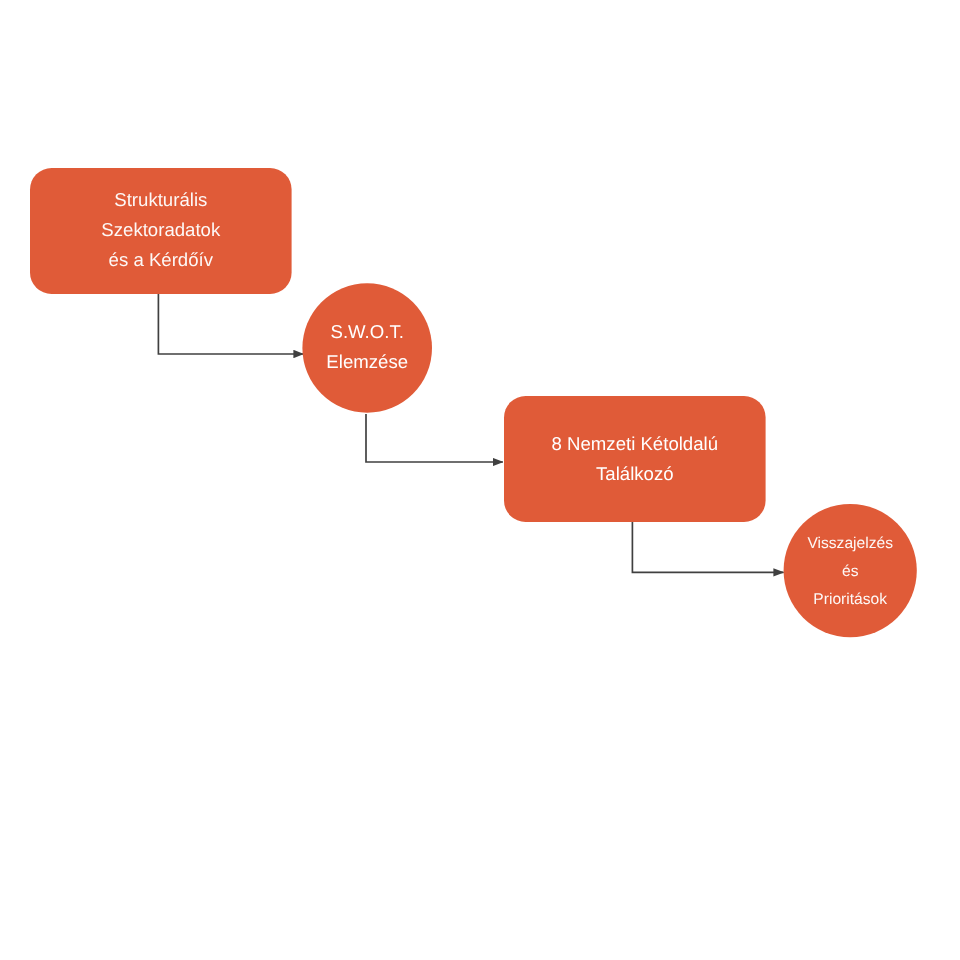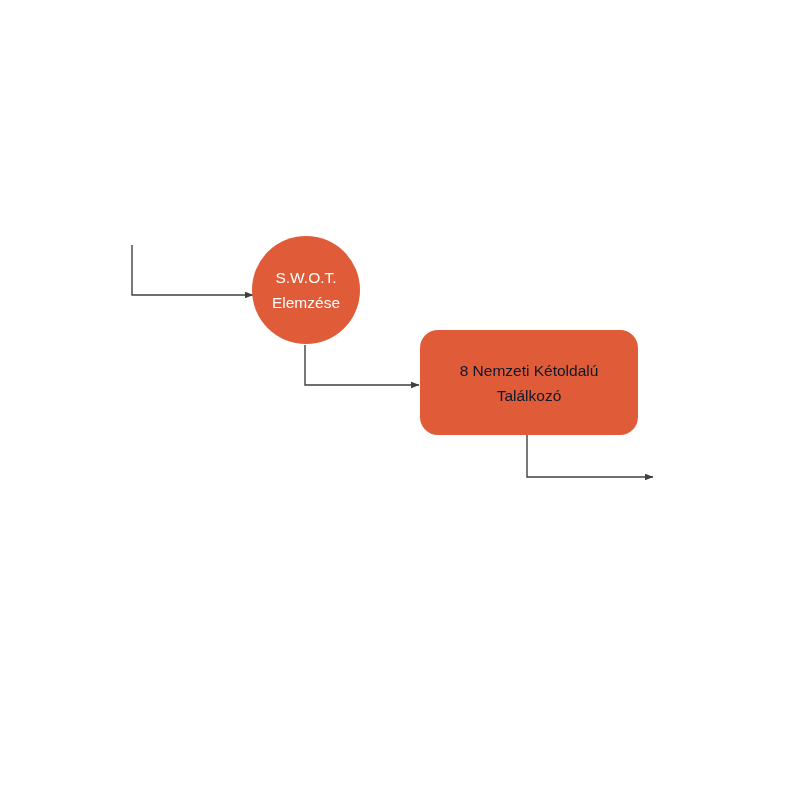--- a/index.html
+++ b/index.html
@@ -104,25 +104,35 @@
       </marker>
     </defs>
 
     <path d="M 132 245 L 132 295 L 253 295" fill="none" stroke="#404040" stroke-width="1.4" marker-end="url(#arrowhead)"></path>
 
     <path d="M 305 345 L 305 385 L 419 385" fill="none" stroke="#404040" stroke-width="1.4" marker-end="url(#arrowhead)"></path>
 
     <path d="M 527 435 L 527 477 L 653 477" fill="none" stroke="#404040" stroke-width="1.4" marker-end="url(#arrowhead)"></path>
   </svg>
 
+  <div class="node node-box" id="node-process-structural" style="background-color: rgb(224, 91, 56); color: rgb(253, 248, 246);">
+    <span class="node-label">Strukturális
+Szektoradatok
+és a Kérdőív</span>
+  </div>
 
   <div class="node node-circle" id="node-process-swot" style="background-color: rgb(224, 91, 56); color: #ffffff;">
     <span class="node-label">S.W.O.T.
 Elemzése</span>
   </div>
 
-  <div class="node node-box" id="node-process-meetings" style="background-color: rgb(224, 91, 56); color: #0f172a;">
+  <div class="node node-box" id="node-process-meetings" style="background-color: rgb(224, 91, 56); color: #ffffff;">
     <span class="node-label">8 Nemzeti Kétoldalú
 Találkozó</span>
   </div>
 
+  <div class="node node-circle" id="node-process-feedback" style="background-color: rgb(224, 91, 56); color: rgb(253, 248, 246);">
+    <span class="node-label">Visszajelzés
+és
+Prioritások</span>
+  </div>
 
 </div>
 
 </body></html>

